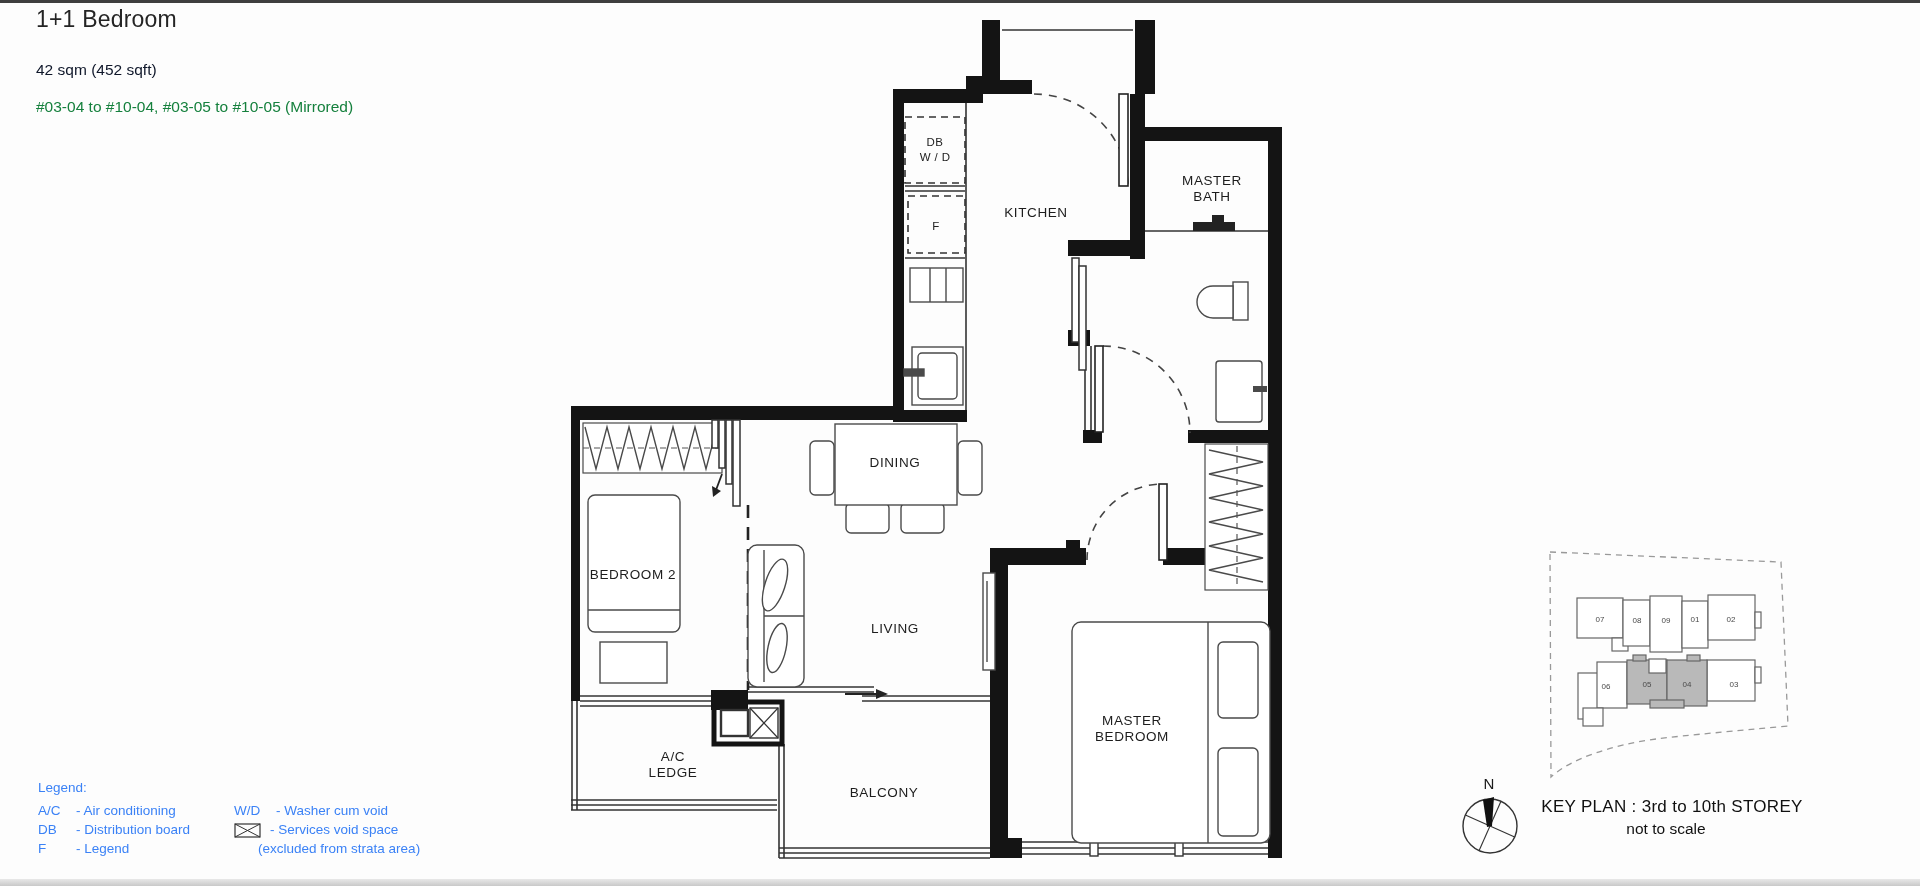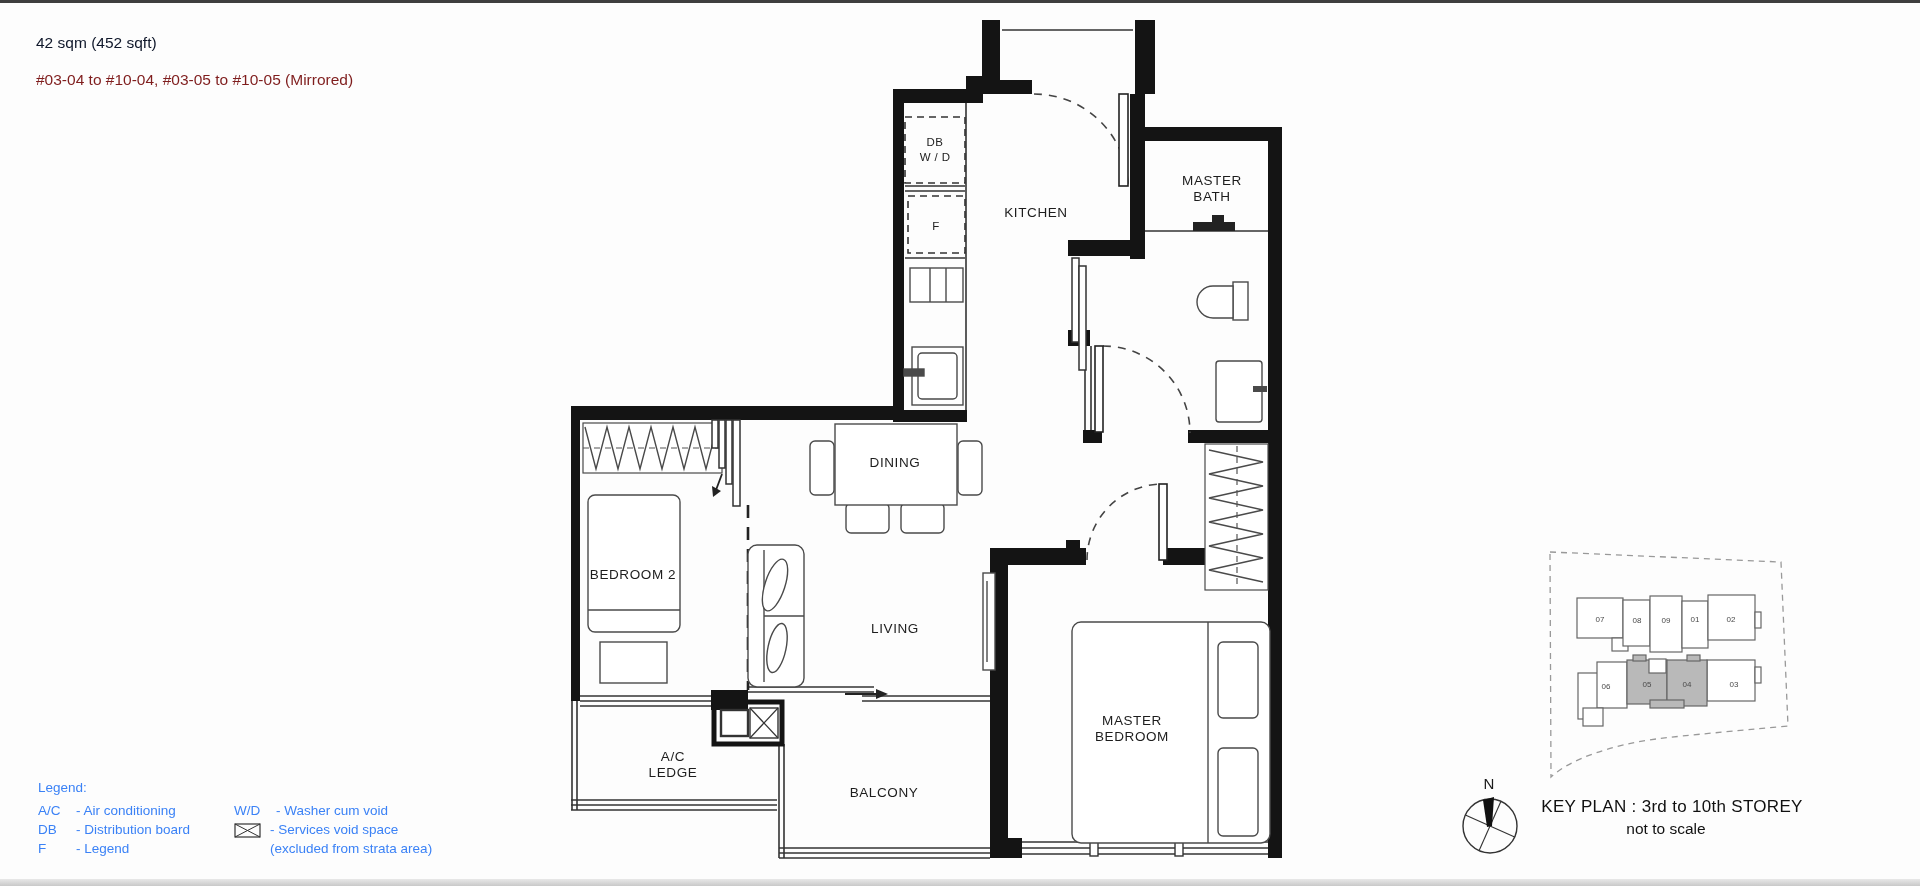--- a/index.html
+++ b/index.html
@@ -9,44 +9,45 @@
     font-family:"Liberation Sans", sans-serif;
     color:#1f1f1f;
   }
   .top-strip{position:absolute;left:0;top:0;width:1920px;height:3px;background:#3f3f3f;}
   .bottom-strip{position:absolute;left:0;top:879px;width:1920px;height:7px;background:linear-gradient(#e8e8e8,#c9c9c9);}
   
   .title-block{position:absolute;left:36px;top:6px;}
   .title-cat{font-size:23px;font-weight:500;letter-spacing:.2px;color:#242424;}
   .title-type{font-size:25px;font-weight:700;margin-top:4px;color:#111;}
   .title-area{font-size:15.5px;margin-top:28px;color:#0f172a;}
-  .title-units{font-size:15.5px;margin-top:19px;color:#7f1d1d;}
+  .title-units{font-size:15.5px;margin-top:19px;color:#15803d;}
   
   .legend{position:absolute;left:38px;top:780px;font-size:13.5px;color:#3b82f6;}
   .legend-title{margin-bottom:8px;}
   .legend-cols{display:flex;gap:44px;}
   .legend-row{display:flex;margin-bottom:4px;line-height:15px;}
   .legend-abbr{width:38px;flex:none;}
   .legend-icon{width:27px;height:15px;flex:none;margin-right:9px;position:relative;top:1px;}
-  .legend-indent{margin-left:36px;}
+  .legend-indent{margin-left:24px;}
   svg text{font-family:"Liberation Sans", sans-serif;}
   .room-lbl{fill:#1d1d1d;font-size:13.5px;letter-spacing:.6px;}
   .fix-lbl{fill:#222;font-size:11.5px;letter-spacing:.4px;}
   .kp-lbl{fill:#4a4a4a;font-size:8px;}
   .kp-title{fill:#101010;font-size:17px;letter-spacing:.3px;}
   .kp-sub{fill:#101010;font-size:15.5px;}
   .kp-n{fill:#1a1a1a;font-size:15px;}
 </style>
 </head>
 <body>
 
 <div class="top-strip"></div>
 <div class="bottom-strip"></div>
 
 <div class="title-block">
+  <div class="title-cat">1+1 Bedroom</div>
   <div class="title-area">42 sqm (452 sqft)</div>
   <div class="title-units">#03-04 to #10-04, #03-05 to #10-05 (Mirrored)</div>
 </div>
 
 <svg width="1920" height="886" viewBox="0 0 1920 886" style="position:absolute;left:0;top:0;">
 
   <g fill="#141414">
     <rect x="893" y="89" width="90" height="14"></rect>
     <rect x="966" y="76" width="17" height="27"></rect>
     <rect x="982" y="20" width="18" height="74"></rect>

